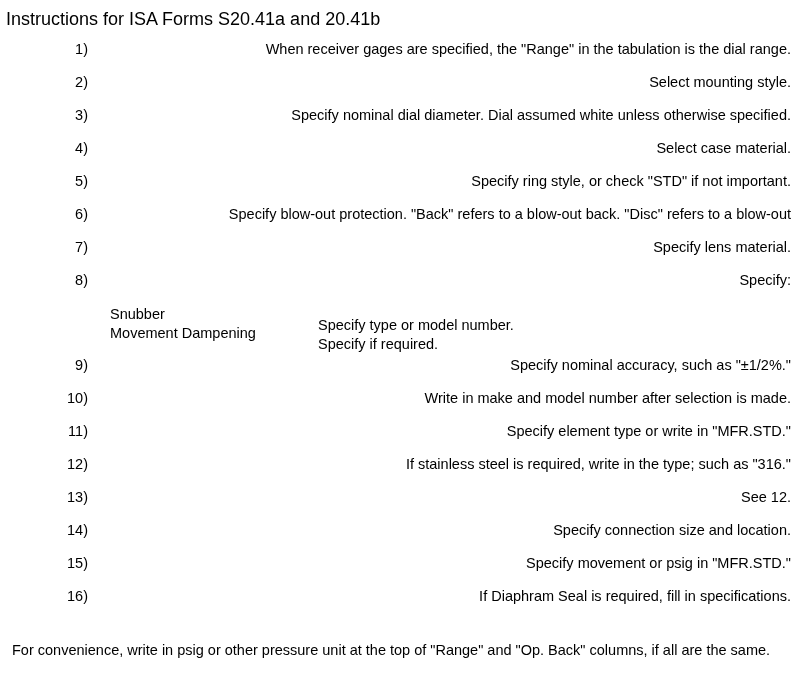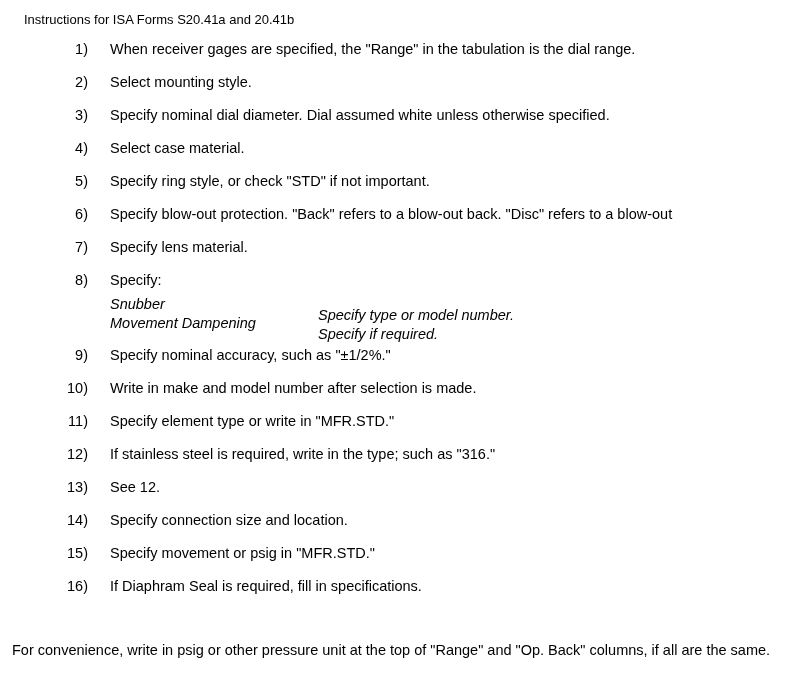--- a/index.html
+++ b/index.html
@@ -17,23 +17,23 @@
   }
   .page {
     position: relative;
     width: 803px;
     height: 679px;
     background: #ffffff;
     overflow: hidden;
   }
   .doc-title {
     position: absolute;
-    left: 24px;
+    left: 6px;
     top: 10px;
-    font-size: 13px;
+    font-size: 18px;
     line-height: 19px;
     white-space: nowrap;
   }
   .list {
     position: absolute;
     left: 0;
     top: 40px;
     width: 803px;
   }
   .item {
@@ -54,28 +54,28 @@
     width: 88px;
     text-align: right;
     font-size: 14.5px;
     line-height: 19px;
   }
   .item-text {
     display: block;
     font-size: 14.5px;
     line-height: 19px;
     padding-right: 12px;
+    text-align: right;
   }
   .item-text .l2 {
     display: block;
   }
   .sub-table {
     display: block;
-    margin-top: 5px;
-    font-style: italic;
+    margin-top: 15px;
   }
   .sub-row {
     position: relative;
     display: block;
     height: 19px;
     line-height: 19px;
     font-size: 14.5px;
   }
   .sub-label {
     position: absolute;

